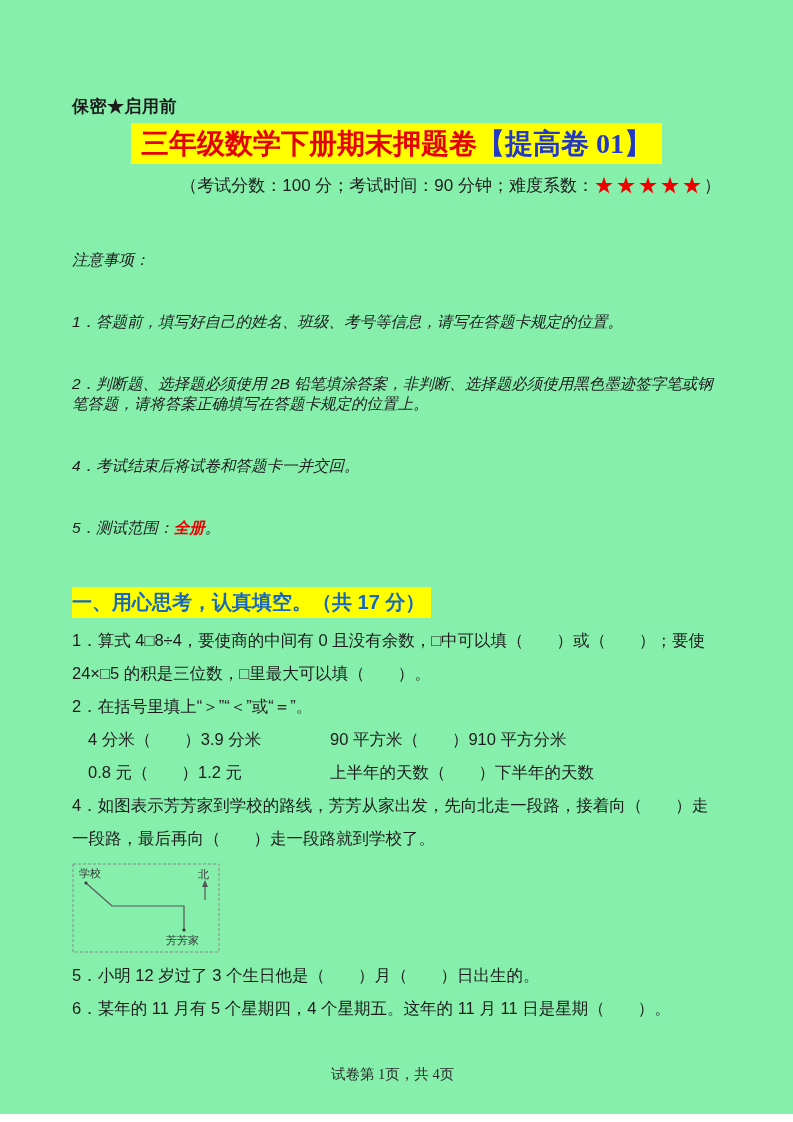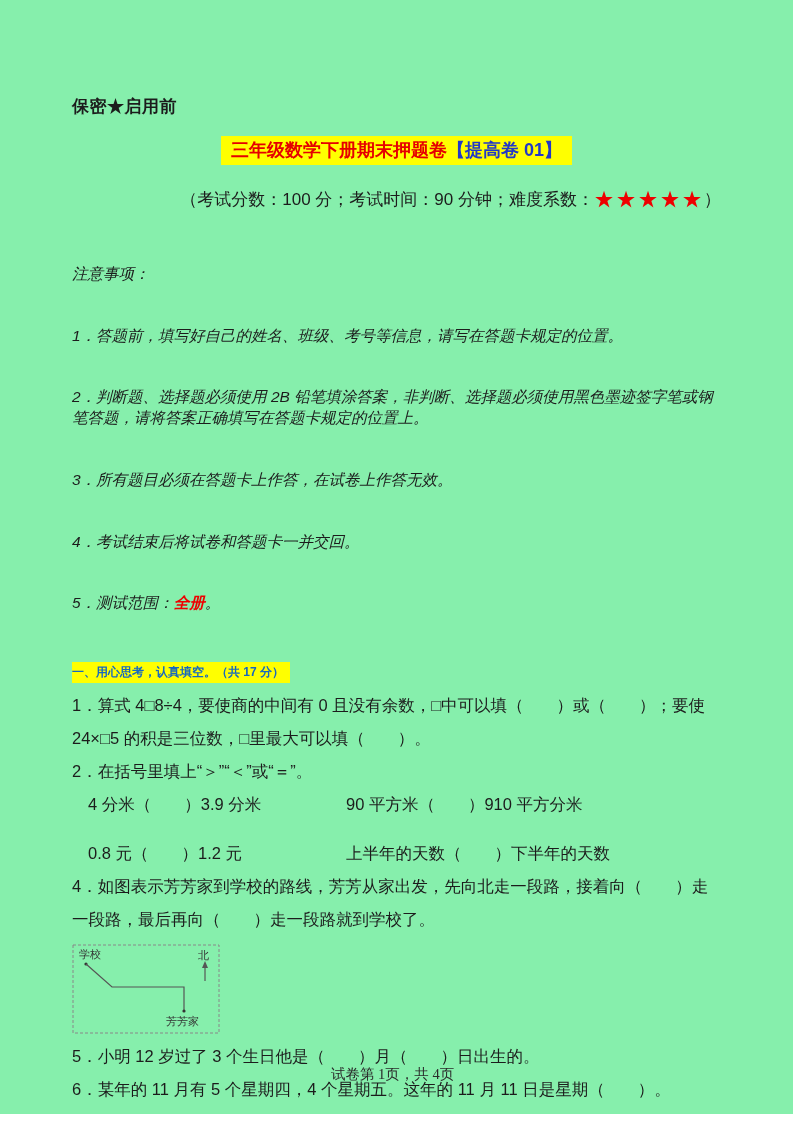--- a/index.html
+++ b/index.html
@@ -22,26 +22,27 @@
     font-size: 17px;
     font-weight: bold;
     letter-spacing: 0.5px;
   }
   .title-row {
     text-align: center;
     margin-top: 5px;
   }
   .title {
     display: inline-block;
-    margin: 13px;
+    margin: 0;
     background: #ffff00;
     padding: 3px 10px;
-    font-size: 18px;
+    font-size: 28px;
     font-weight: bold;
     line-height: 1.25;
+    font-family: Liberation Serif, serif;
   }
   .title-main { color: #e60000; }
   .title-sub  { color: #2238c8; }
   .exam-info {
     margin-top: 8px;
     text-align: right;
     font-size: 17px;
   }
   .stars {
     color: #ee0000;
@@ -58,39 +59,38 @@
   }
   .red-bold {
     color: #ee0000;
     font-weight: bold;
   }
   .section-heading {
     display: inline-block;
     margin-top: 7px;
     background: #ffff00;
     color: #1668c0;
-    font-size: 12px;
+    font-size: 20px;
     font-weight: bold;
     padding: 2px 6px 2px 0;
   }
   .questions {
     margin-top: 6px;
     font-size: 16.5px;
     line-height: 2.0;
   }
   .q {
     margin: 0;
     white-space: pre-wrap;
   }
   .q2-grid {
     display: grid;
     grid-template-columns: 242px 1fr;
     padding-left: 16px;
     white-space: pre-wrap;
-    gap: 16px;
   }
   .route-diagram {
     margin: 8px 0 6px 0;
     line-height: 0;
   }
   .route-diagram svg {
     display: block;
   }
   .diagram-label {
     font-family: "Liberation Sans", sans-serif;
@@ -118,21 +118,20 @@
   <div class="title-row">
     <h1 class="title"><span class="title-main">三年级数学下册期末押题卷</span><span class="title-sub">【提高卷 01】</span></h1>
   </div>
 
   <div class="exam-info"><span>（考试分数：100 分；考试时间：90 分钟；难度系数：</span><span class="stars">★★★★★</span><span>）</span></div>
 
   <div class="notice">
     <div>注意事项：</div>
     <div>1．答题前，填写好自己的姓名、班级、考号等信息，请写在答题卡规定的位置。</div>
     <div>2．判断题、选择题必须使用 2B 铅笔填涂答案，非判断、选择题必须使用黑色墨迹签字笔或钢笔答题，请将答案正确填写在答题卡规定的位置上。</div>
-    <div>3．所有题目必须在答题卡上作答，在试卷上作答无效。</div>
     <div>4．考试结束后将试卷和答题卡一并交回。</div>
     <div><span>5．测试范围：</span><span class="red-bold">全册</span><span>。</span></div>
   </div>
 
   <div>
     <div class="section-heading">一、用心思考，认真填空。（共 17 分）</div>
   </div>
 
   <div class="questions">
 

